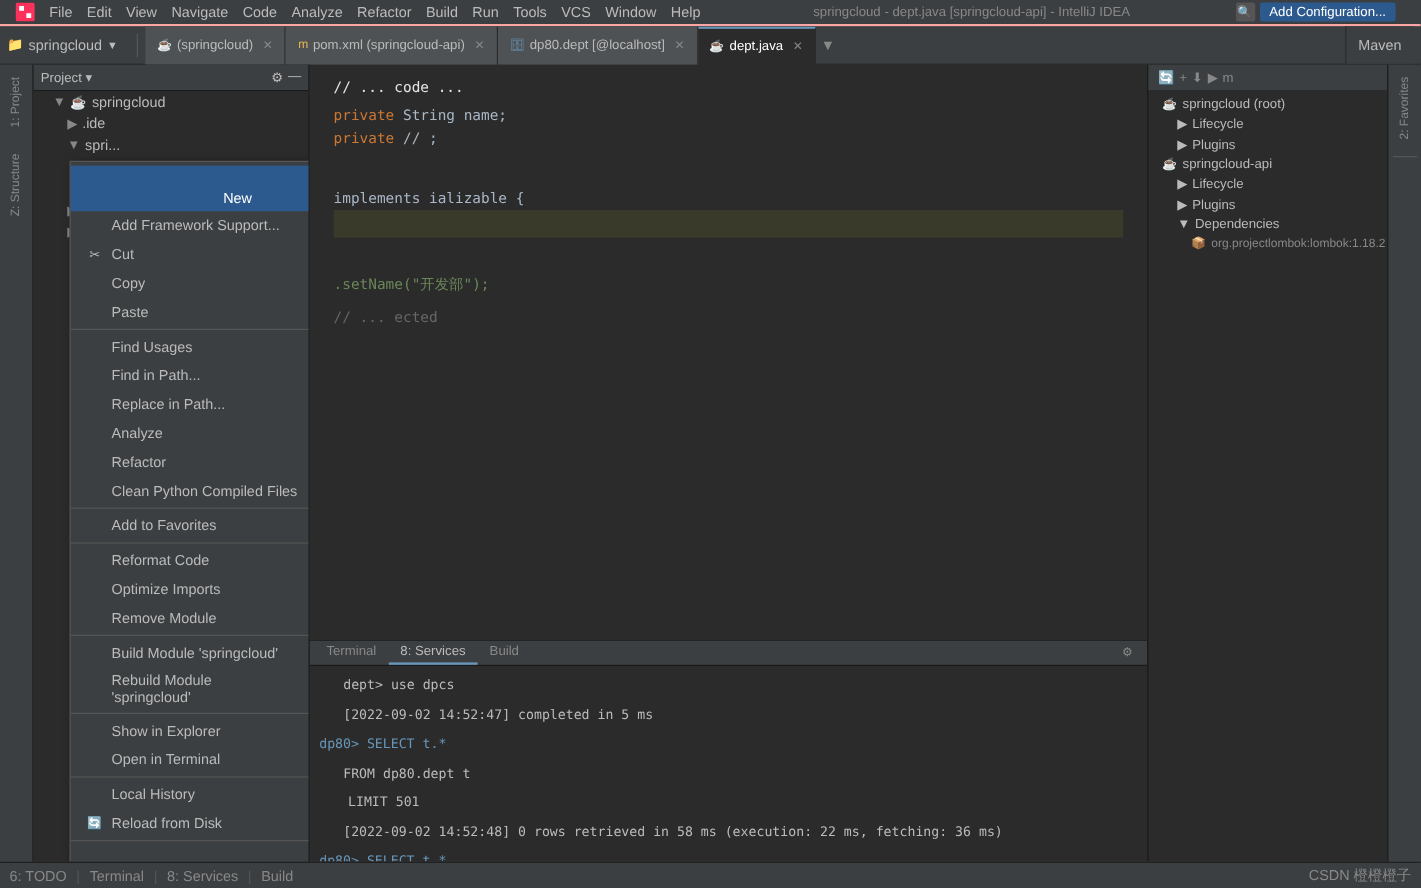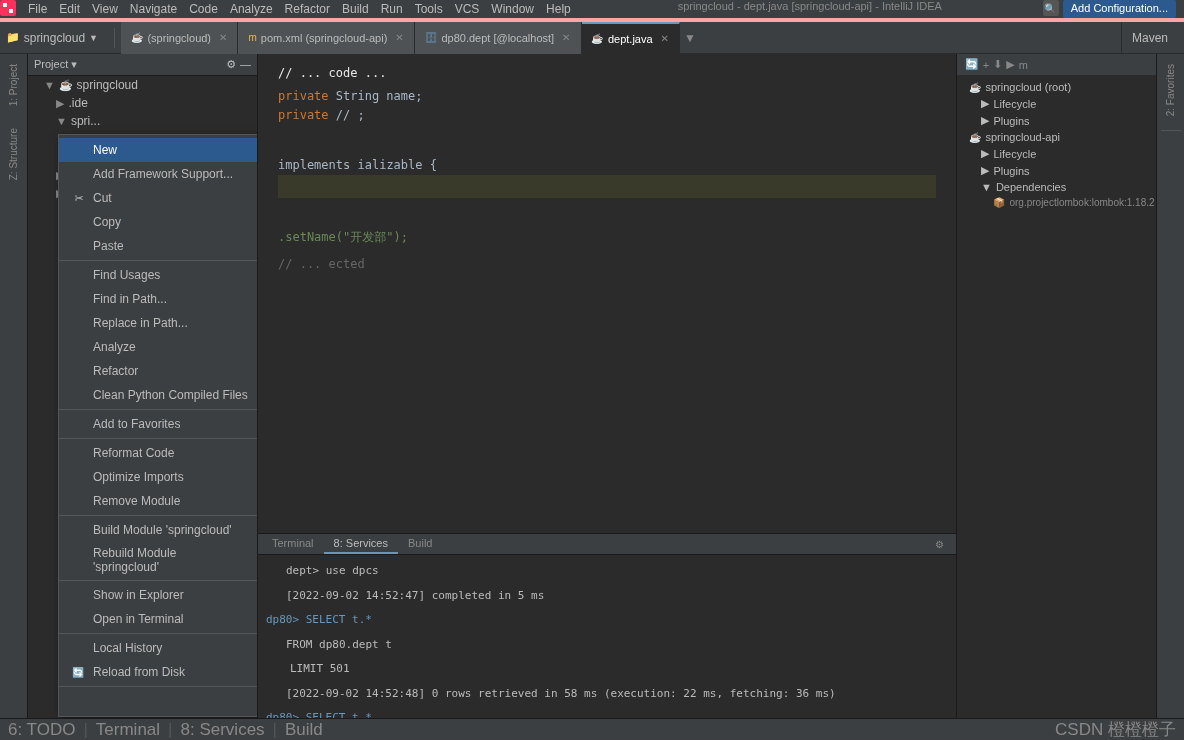--- a/index.html
+++ b/index.html
@@ -12,22 +12,23 @@
       height: 740px;
       overflow: hidden;
       position: relative;
     }
 
     
     .menubar {
       background: #3c3f41;
       height: 22px;
       display: flex;
-      padding: 0 0;
-      border-bottom: 4px solid #fca5a5;
+      align-items: center;
+      padding: 0 13px;
+      border-bottom: 2px solid #fca5a5;
     }
     .menubar-logo {
       width: 16px;
       height: 16px;
       margin-right: 6px;
     }
     .menubar-item {
       padding: 2px 6px;
       color: #bbbbbb;
       font-size: 12px;
@@ -125,21 +126,21 @@
     }
     .ctx-item {
       display: flex;
       align-items: center;
       padding: 4px 12px;
       font-size: 12px;
       color: #bbbbbb;
       cursor: pointer;
       position: relative;
     }
-    .ctx-item.highlighted { background: #2d5a8e; color: #ffffff; }
+    .ctx-item.highlighted { background: #2d5a8e; color: #ffffff; flex-direction: column; }
     .ctx-item .shortcut {
       margin-left: auto;
       font-size: 11px;
       color: #888;
       padding-left: 20px;
     }
     .ctx-separator {
       height: 1px;
       background: #555;
       margin: 2px 0;
@@ -170,21 +171,21 @@
     .bottom-tab.active { color: #bbbbbb; border-bottom: 2px solid #6897bb; }
 
     
     .statusbar {
       height: 22px;
       background: #3c3f41;
       border-top: 1px solid #1a1a1a;
       display: flex;
       align-items: center;
       padding: 0 8px;
-      font-size: 17px;
+      font-size: 12px;
       color: #888;
     }
 
     
     .side-icons {
       width: 28px;
       background: #3c3f41;
       border-left: 1px solid #1a1a1a;
       display: flex;
       flex-direction: column;

